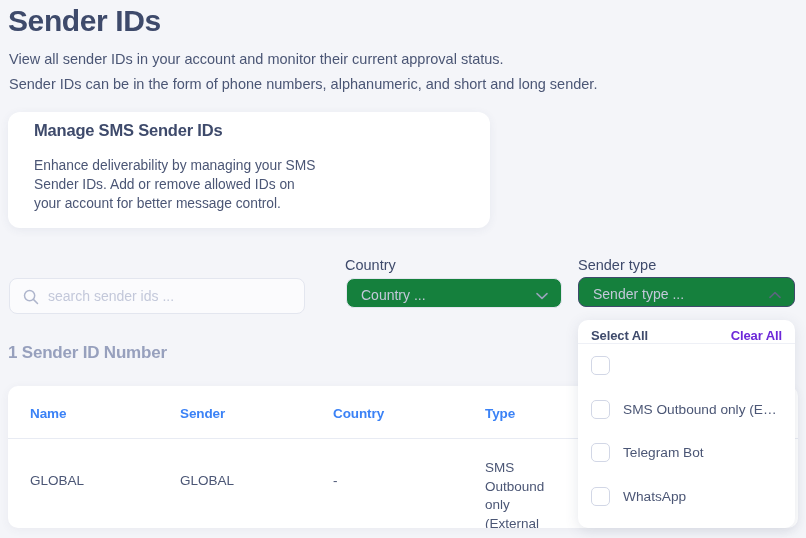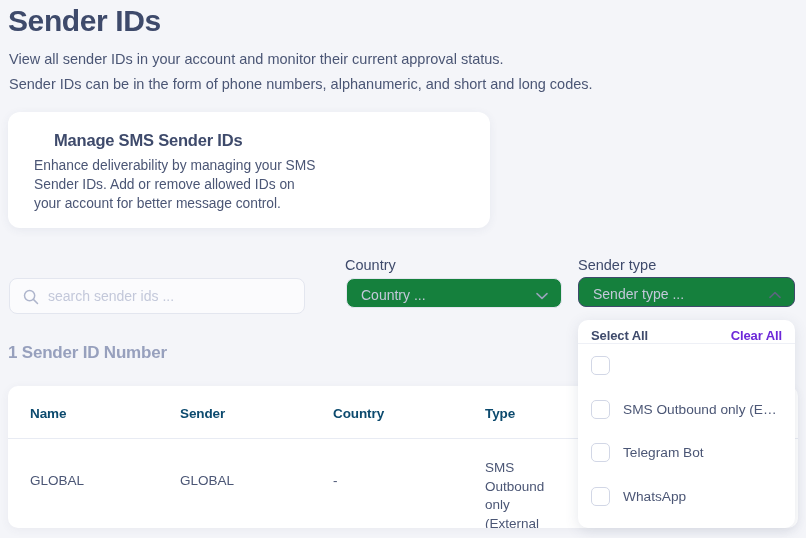--- a/index.html
+++ b/index.html
@@ -42,26 +42,25 @@
     top: 112px;
     width: 482px;
     height: 116px;
     background: #ffffff;
     border-radius: 12px;
     box-shadow: 0 2px 10px rgba(62, 74, 107, 0.07);
   }
   #promo-title {
     position: absolute;
     left: 26px;
-    top: 19px;
+    top: 9px;
     font-size: 16.5px;
     font-weight: 700;
     color: #3e4a6b;
     letter-spacing: -0.2px;
-    margin-left: 20px;
   }
   #promo-desc {
     position: absolute;
     left: 26px;
     top: 44px;
     width: 290px;
     font-size: 13.8px;
     line-height: 19px;
     color: #4b5675;
   }
@@ -249,21 +248,21 @@
   #table-header {
     position: relative;
     height: 53px;
     border-bottom: 1px solid #e8ebf3;
   }
   .th {
     position: absolute;
     top: 20px;
     font-size: 13.5px;
     font-weight: 700;
-    color: #0c4a6e;
+    color: #3b82f6;
     letter-spacing: -0.1px;
   }
   .table-row { position: relative; height: 88px; }
   .td {
     position: absolute;
     font-size: 13.5px;
     color: #4b5675;
     line-height: 18.5px;
   }
   .td.single { top: 33px; }
@@ -272,21 +271,21 @@
   .col-0 { left: 22px; }
   .col-1 { left: 172px; }
   .col-2 { left: 325px; }
   .col-3 { left: 477px; }
 </style>
 </head>
 <body>
 
 <div id="page-title">Sender IDs</div>
 <div class="subtitle-line" id="subtitle-1">View all sender IDs in your account and monitor their current approval status.</div>
-<div class="subtitle-line" id="subtitle-2">Sender IDs can be in the form of phone numbers, alphanumeric, and short and long codes.</div>
+<div class="subtitle-line" id="subtitle-2">Sender IDs can be in the form of phone numbers, alphanumeric, and short and long sender.</div>
 
 <div id="promo-banner">
   <div id="promo-title">Manage SMS Sender IDs</div>
   <div id="promo-desc">Enhance deliverability by managing your SMS Sender IDs. Add or remove allowed IDs on your account for better message control.</div>
 </div>
 
 <div id="filters">
 
   <div class="field-label" id="label-country">Country</div>
   <div class="field-label" id="label-sender-type">Sender type</div>

